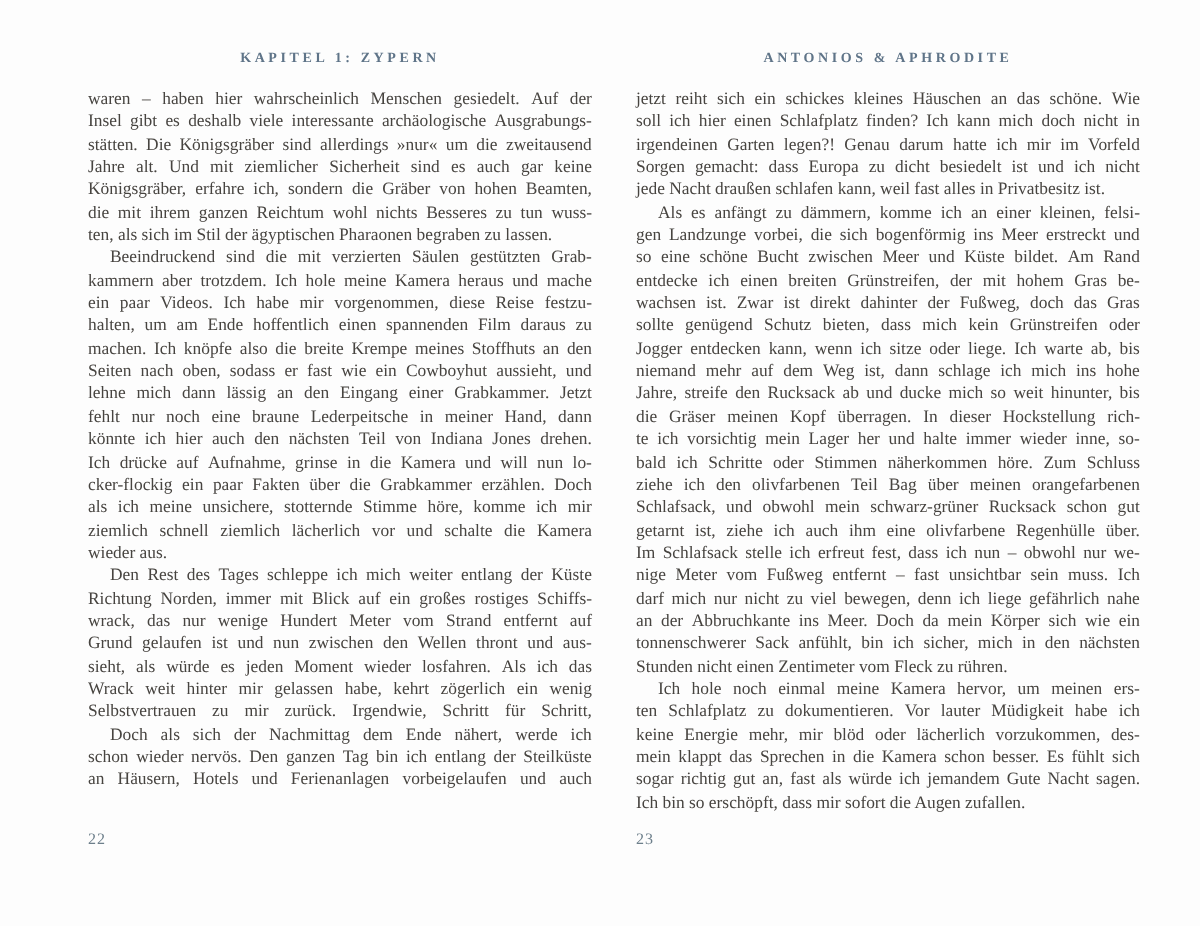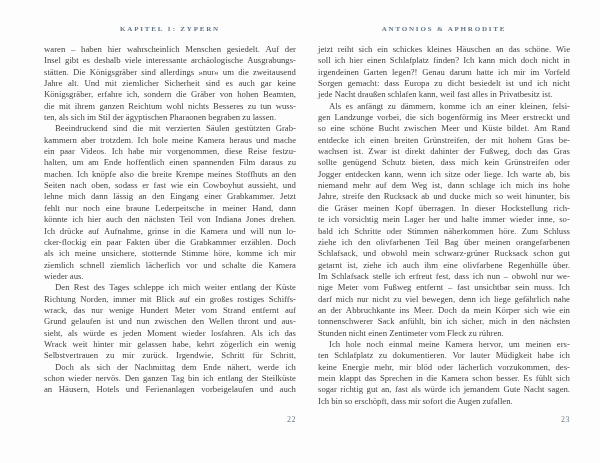--- a/index.html
+++ b/index.html
@@ -38,21 +38,21 @@
     white-space:nowrap;
     overflow:visible;
   }
   .line.just{
     display:flex;
     justify-content:space-between;
   }
   .line.indent{padding-left:11px;}
   .pagenum{
     position:absolute;top:415px;left:0;right:0;
-    text-align:right;
+    text-align:left;
     font-size:8px;
     letter-spacing:0.5px;
     color:var(--c-pagenum);
   }
 </style>
 </head>
 <body>
 
 <div class="page left">
   <div class="running-header">Kapitel 1: Zypern</div>

